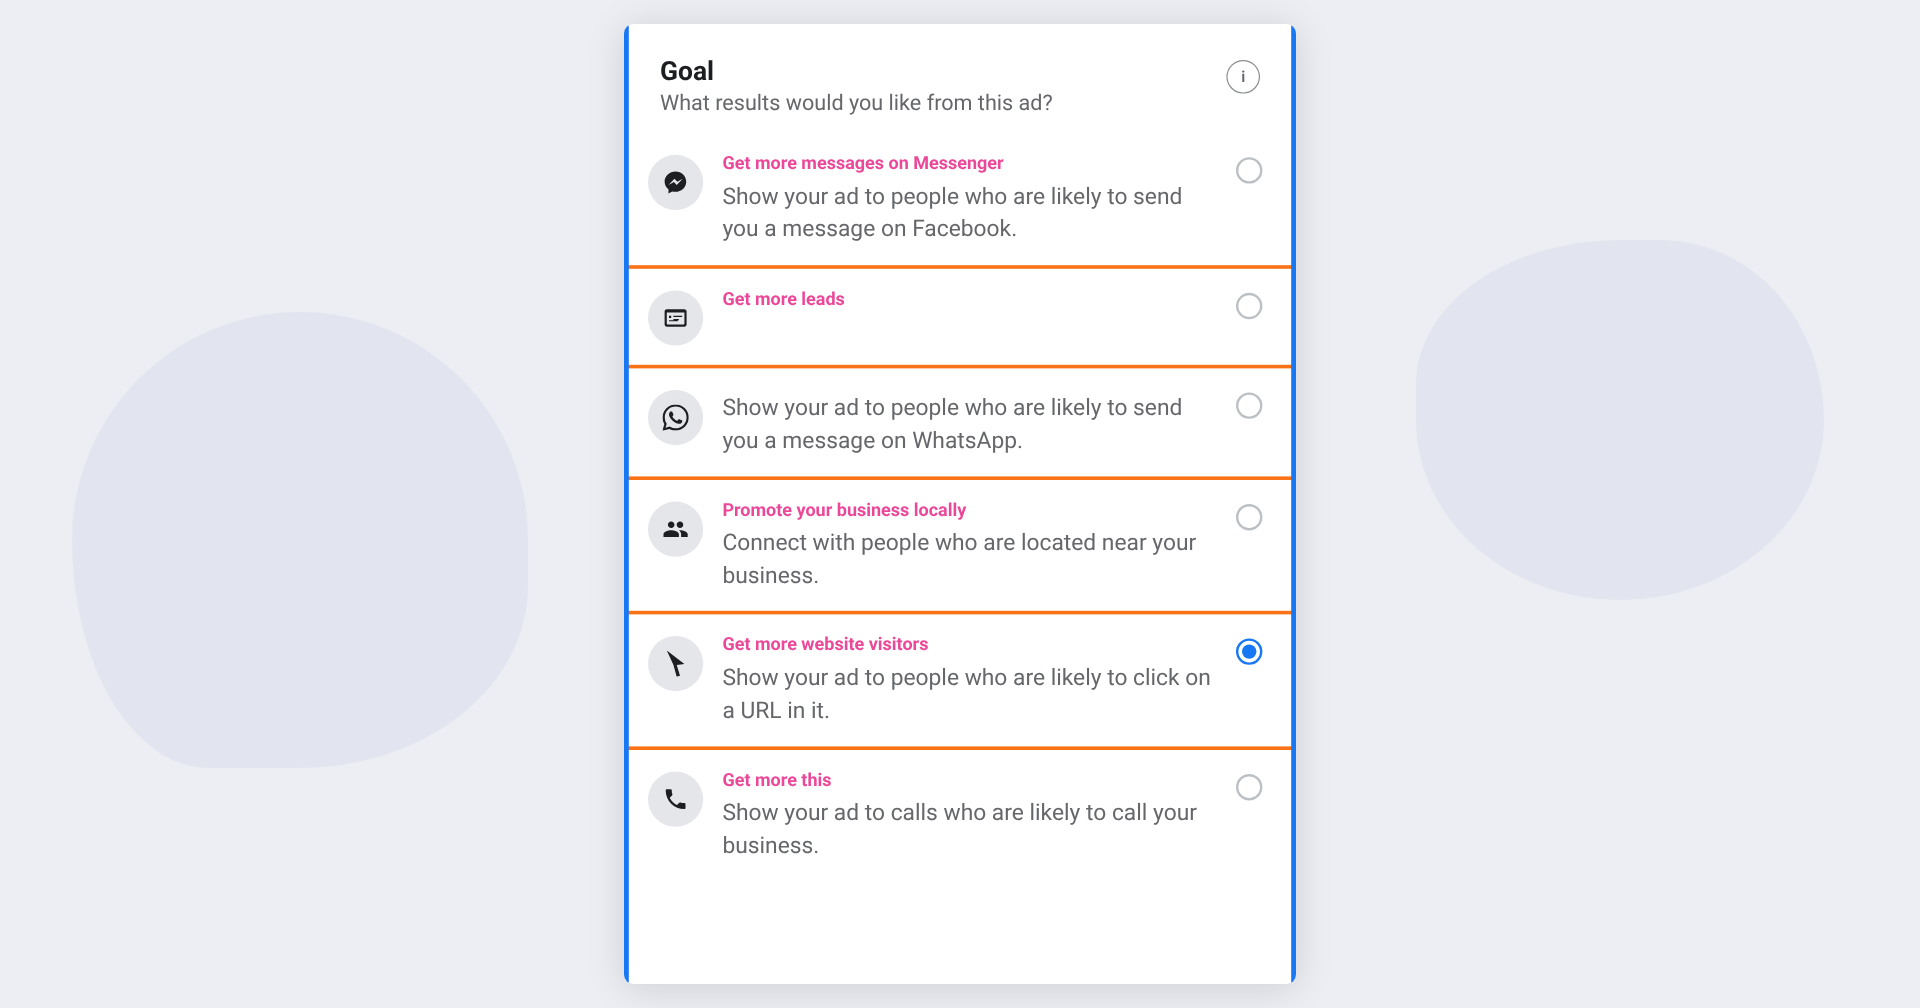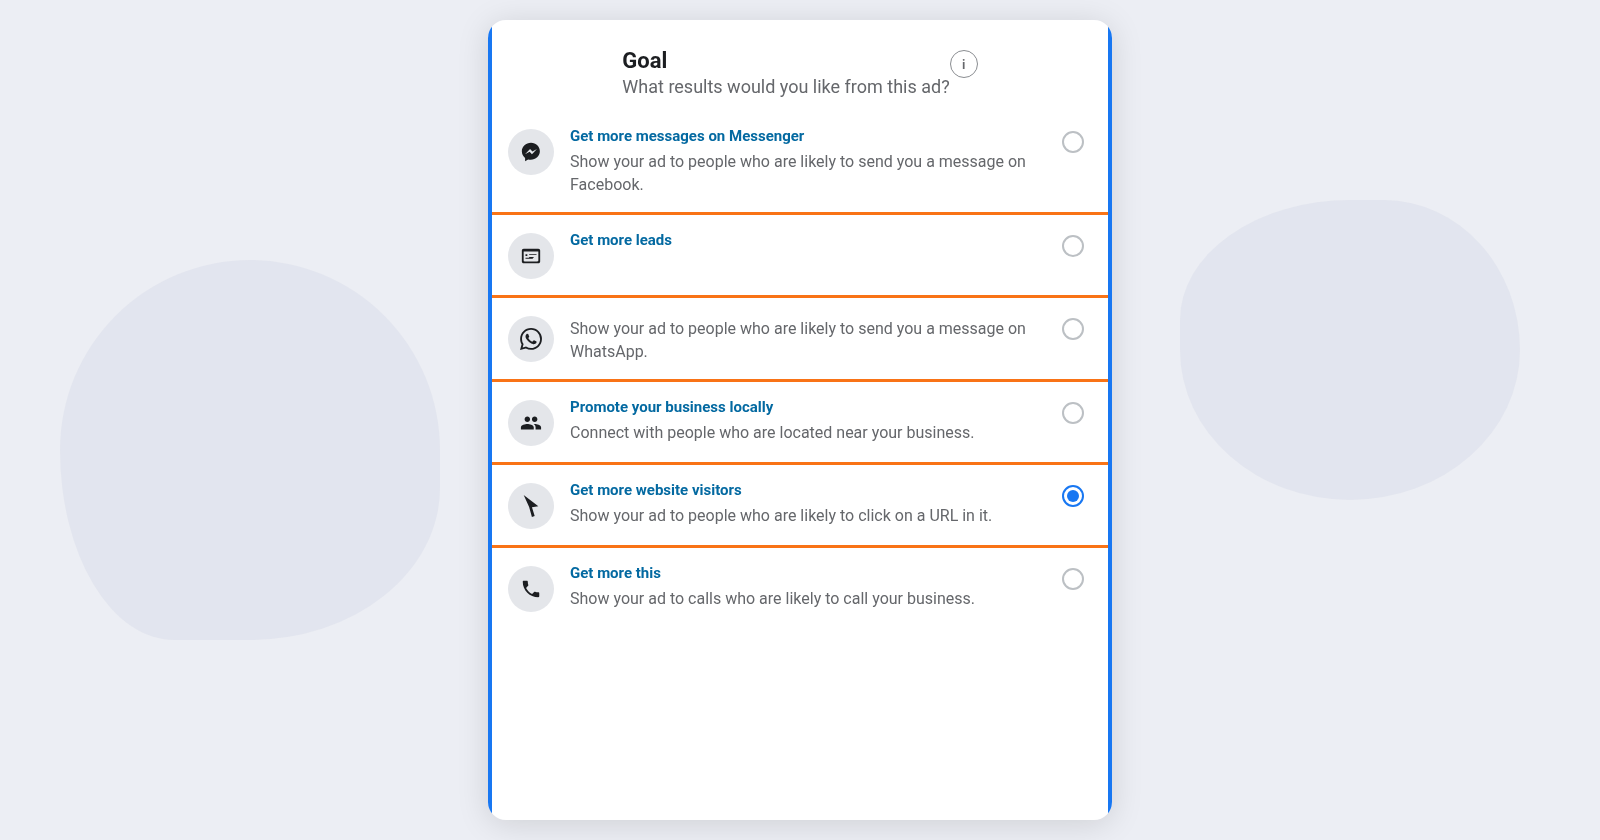--- a/index.html
+++ b/index.html
@@ -33,29 +33,28 @@
       width: 340px;
       height: 300px;
       right: 80px;
       top: 200px;
       border-radius: 50% 40% 50% 50% / 40% 50% 50% 50%;
     }
 
     
     .phone-container {
       position: relative;
-      width: 624px;
+      width: 560px;
       min-height: 800px;
       background: #fff;
-      border-radius: 18px;
+      border-radius: 8px;
       box-shadow: 0 4px 32px rgba(0,0,0,0.13);
       overflow: hidden;
       display: flex;
       flex-direction: column;
-      align-items: center;
     }
 
     
     .phone-container::before {
       content: '';
       position: absolute;
       left: 0;
       top: 0;
       bottom: 0;
       width: 4px;
@@ -152,26 +151,26 @@
       fill: #1c1e21;
     }
 
     .option-text {
       flex: 1;
     }
 
     .option-title {
       font-size: 15px;
       font-weight: 700;
-      color: #0369a1;
+      color: #ec4899;
       line-height: 1.3;
     }
 
     .option-desc {
-      font-size: 16px;
+      font-size: 19px;
       color: #65676b;
       line-height: 1.45;
       margin-top: 3px;
     }
 
     .radio-wrap {
       flex-shrink: 0;
       display: flex;
       align-items: center;
       margin-left: 10px;

